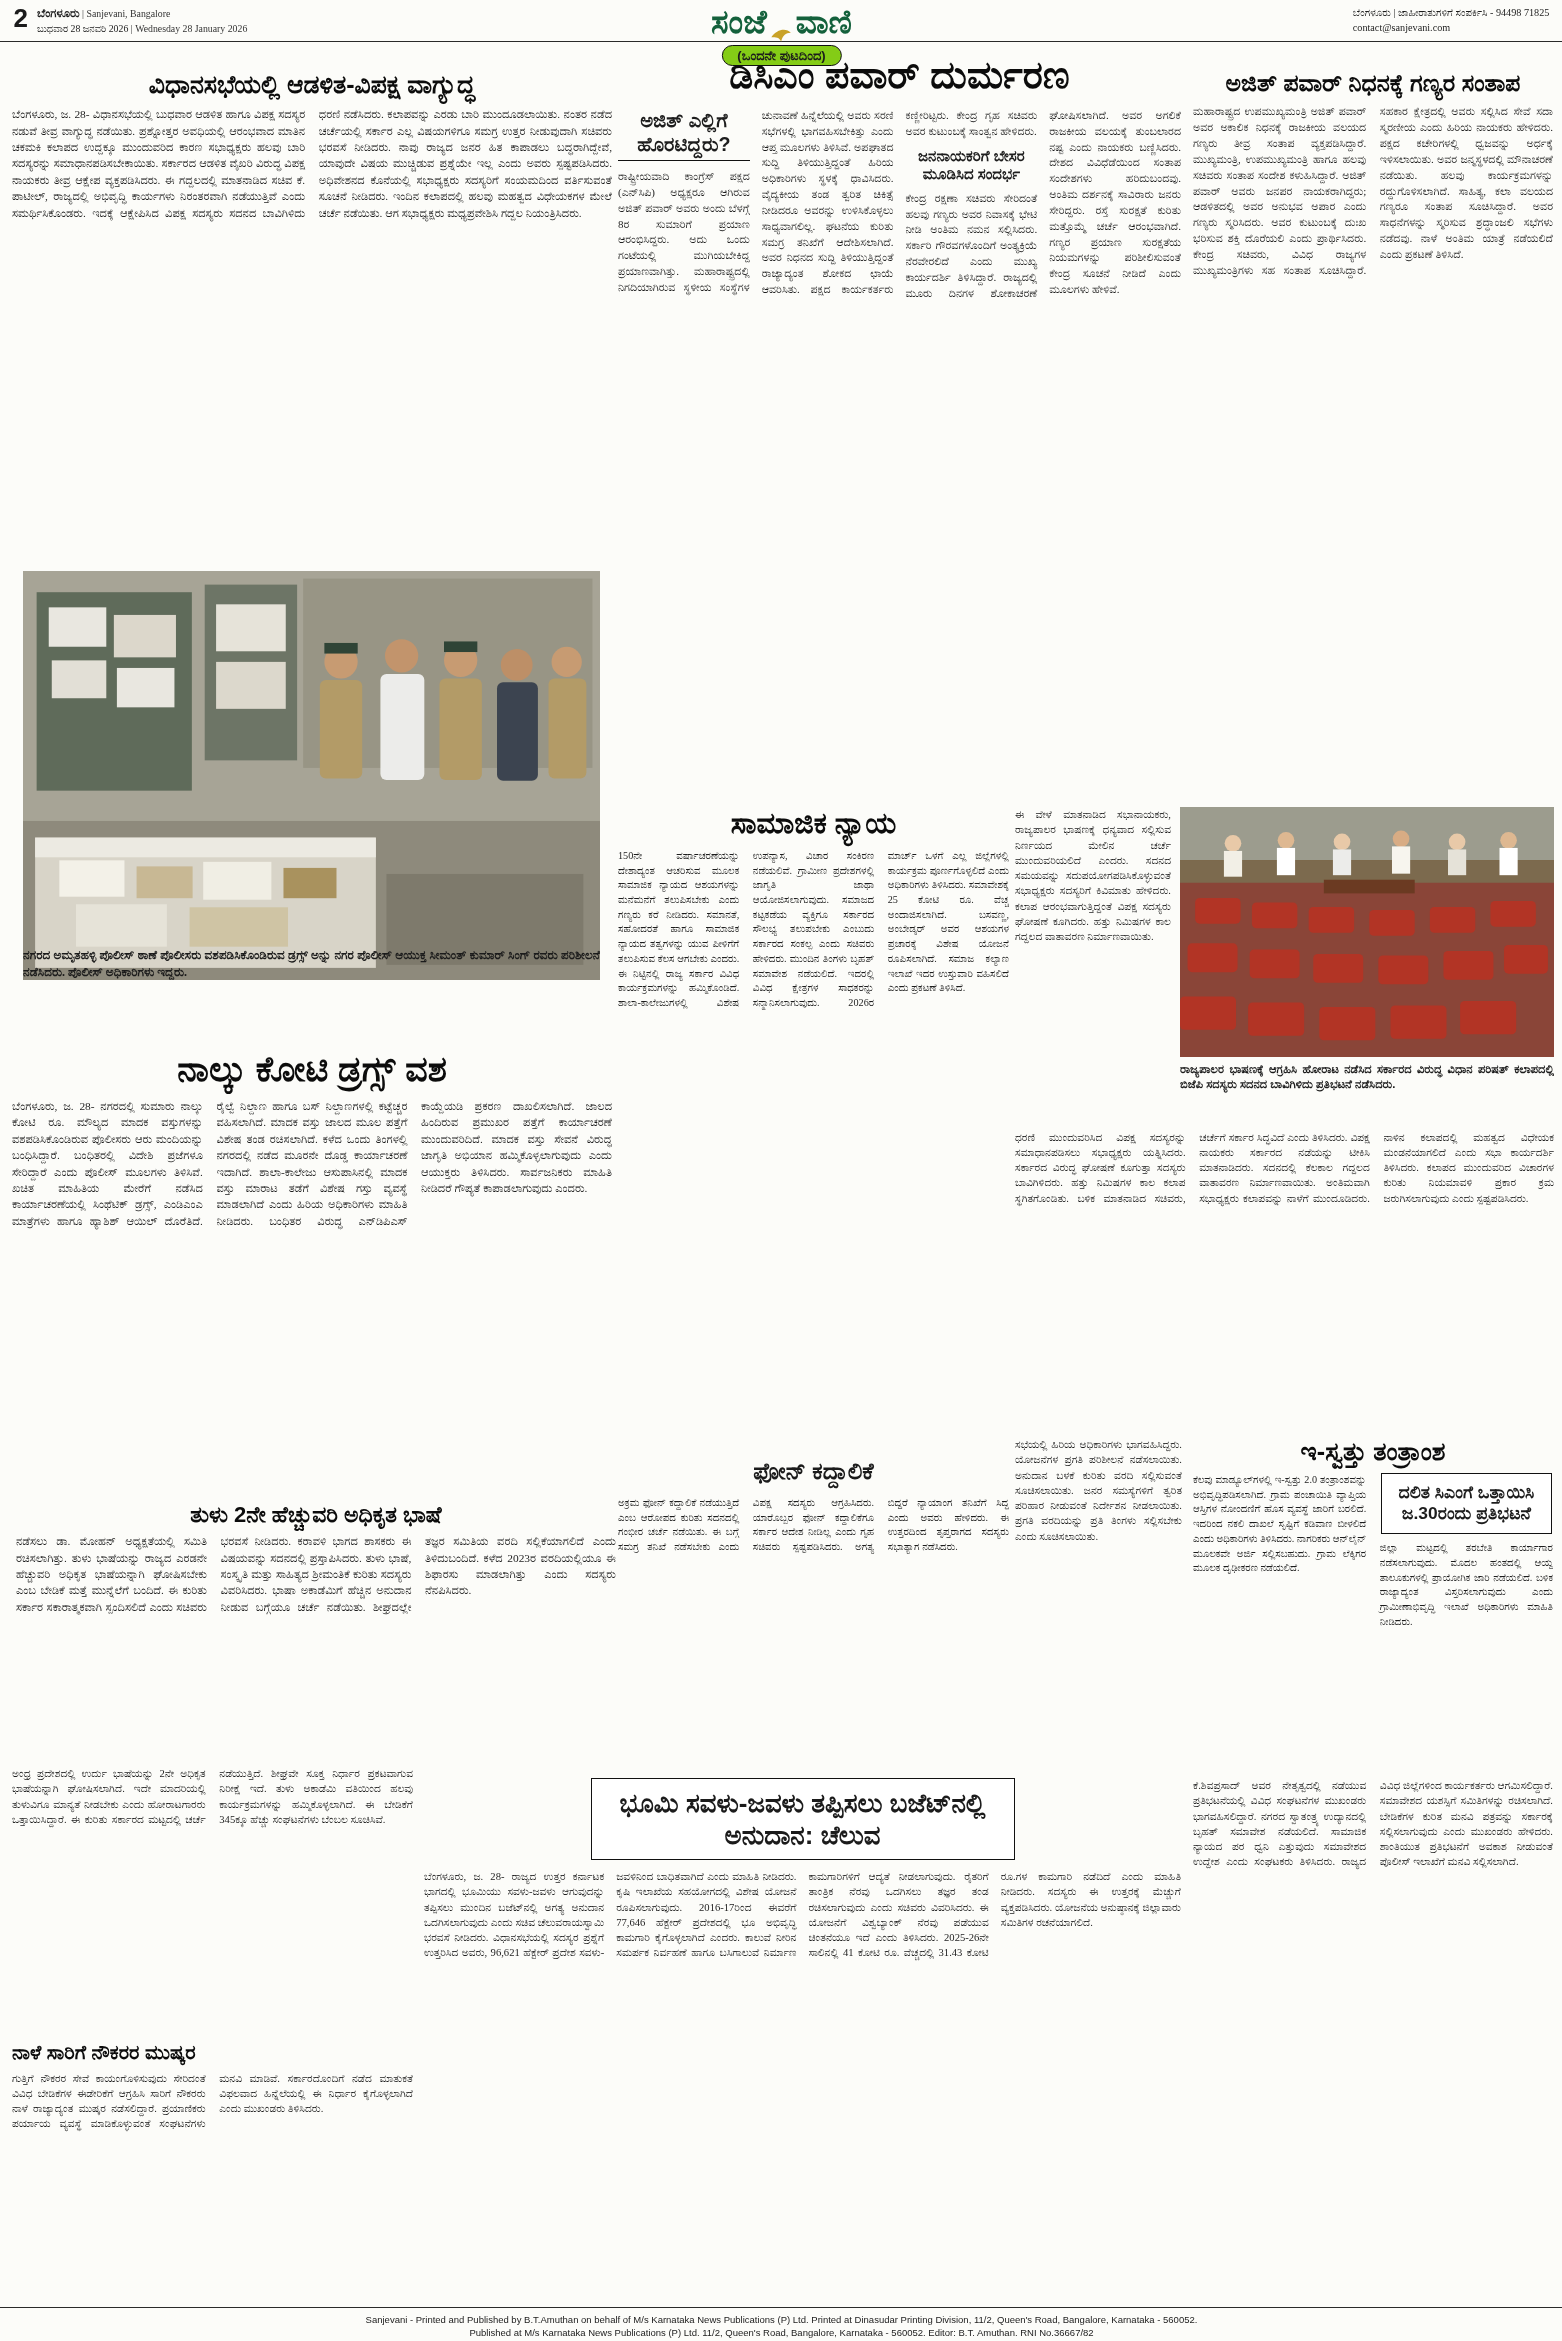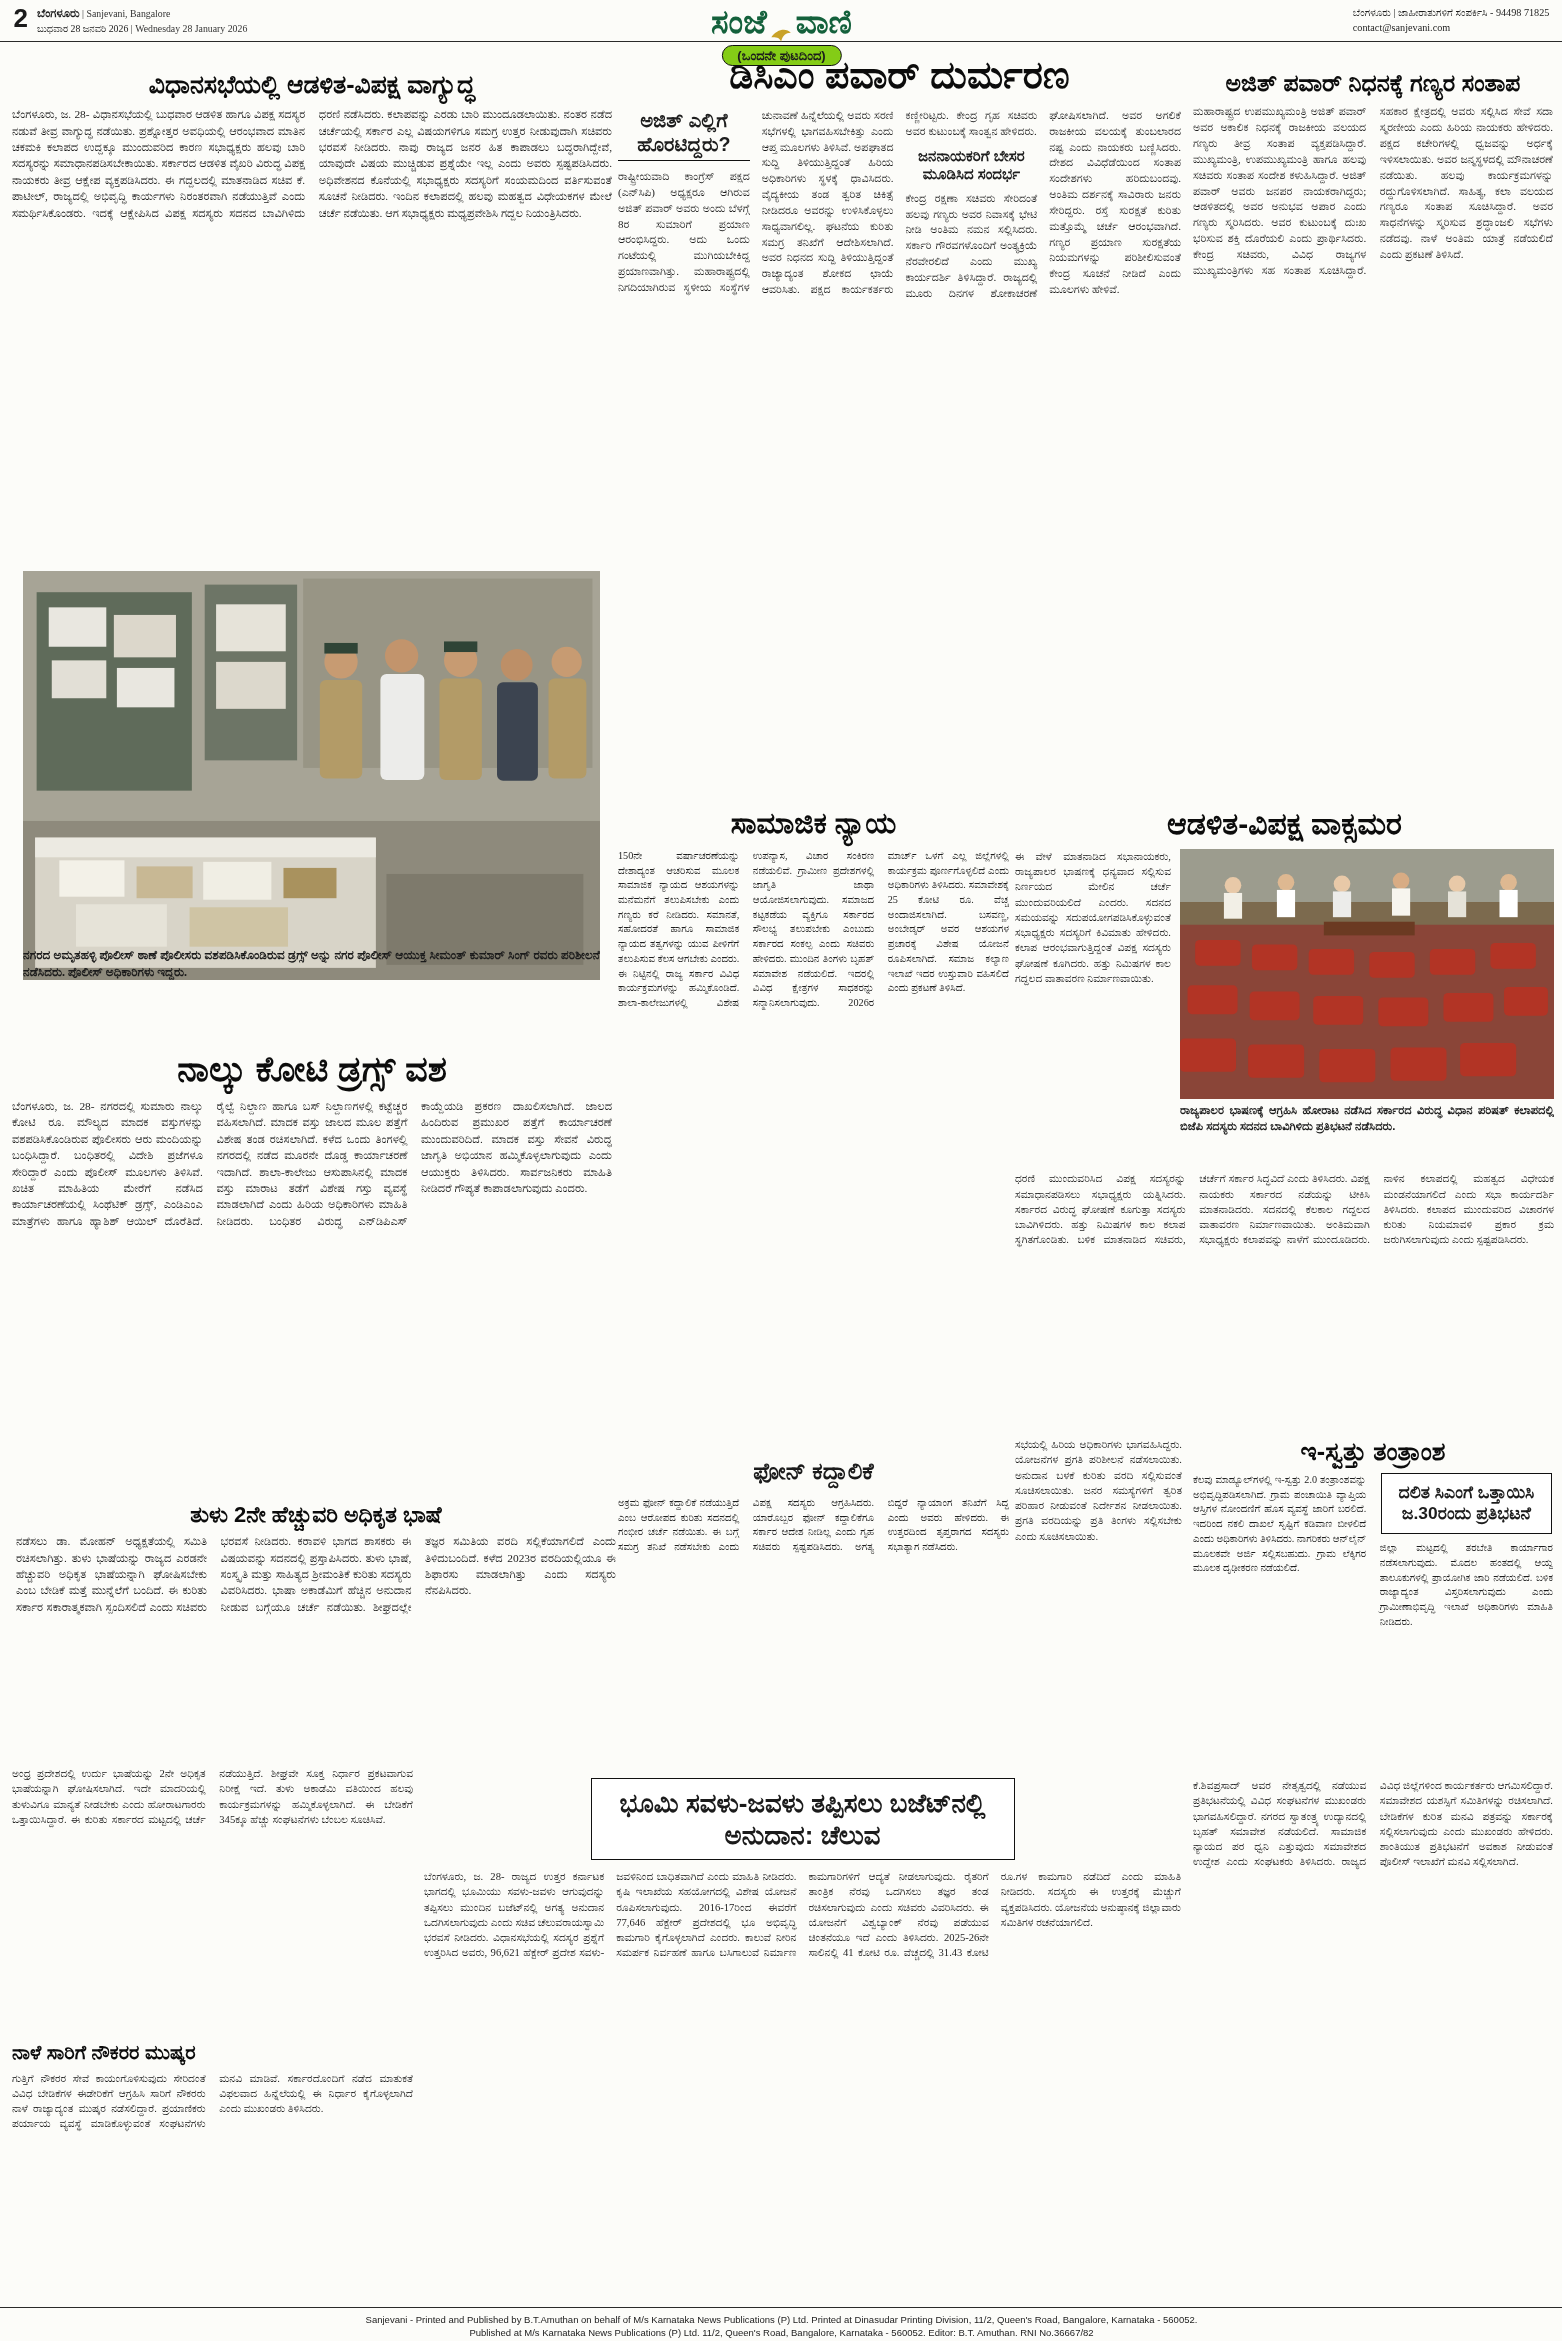--- a/index.html
+++ b/index.html
@@ -164,21 +164,20 @@
     <div class="boxed-head" style="font-size:26px; width:424px; margin:0 auto 9px auto;">ಭೂಮಿ ಸವಳು-ಜವಳು ತಪ್ಪಿಸಲು ಬಜೆಟ್‌ನಲ್ಲಿ ಅನುದಾನ: ಚೆಲುವ</div>
     <div class="bd cols4" style="height:416px; font-size:10.6px;">ಬೆಂಗಳೂರು, ಜ. 28- ರಾಜ್ಯದ ಉತ್ತರ ಕರ್ನಾಟಕ ಭಾಗದಲ್ಲಿ ಭೂಮಿಯು ಸವಳು-ಜವಳು ಆಗುವುದನ್ನು ತಪ್ಪಿಸಲು ಮುಂದಿನ ಬಜೆಟ್‌ನಲ್ಲಿ ಅಗತ್ಯ ಅನುದಾನ ಒದಗಿಸಲಾಗುವುದು ಎಂದು ಸಚಿವ ಚೆಲುವರಾಯಸ್ವಾಮಿ ಭರವಸೆ ನೀಡಿದರು. ವಿಧಾನಸಭೆಯಲ್ಲಿ ಸದಸ್ಯರ ಪ್ರಶ್ನೆಗೆ ಉತ್ತರಿಸಿದ ಅವರು, 96,621 ಹೆಕ್ಟೇರ್ ಪ್ರದೇಶ ಸವಳು-ಜವಳಿನಿಂದ ಬಾಧಿತವಾಗಿದೆ ಎಂದು ಮಾಹಿತಿ ನೀಡಿದರು. ಕೃಷಿ ಇಲಾಖೆಯ ಸಹಯೋಗದಲ್ಲಿ ವಿಶೇಷ ಯೋಜನೆ ರೂಪಿಸಲಾಗುವುದು. 2016-17ರಿಂದ ಈವರೆಗೆ 77,646 ಹೆಕ್ಟೇರ್ ಪ್ರದೇಶದಲ್ಲಿ ಭೂ ಅಭಿವೃದ್ಧಿ ಕಾಮಗಾರಿ ಕೈಗೊಳ್ಳಲಾಗಿದೆ ಎಂದರು. ಕಾಲುವೆ ನೀರಿನ ಸಮರ್ಪಕ ನಿರ್ವಹಣೆ ಹಾಗೂ ಬಸಿಗಾಲುವೆ ನಿರ್ಮಾಣ ಕಾಮಗಾರಿಗಳಿಗೆ ಆದ್ಯತೆ ನೀಡಲಾಗುವುದು. ರೈತರಿಗೆ ತಾಂತ್ರಿಕ ನೆರವು ಒದಗಿಸಲು ತಜ್ಞರ ತಂಡ ರಚಿಸಲಾಗುವುದು ಎಂದು ಸಚಿವರು ವಿವರಿಸಿದರು. ಈ ಯೋಜನೆಗೆ ವಿಶ್ವಬ್ಯಾಂಕ್ ನೆರವು ಪಡೆಯುವ ಚಿಂತನೆಯೂ ಇದೆ ಎಂದು ತಿಳಿಸಿದರು. 2025-26ನೇ ಸಾಲಿನಲ್ಲಿ 41 ಕೋಟಿ ರೂ. ವೆಚ್ಚದಲ್ಲಿ 31.43 ಕೋಟಿ ರೂ.ಗಳ ಕಾಮಗಾರಿ ನಡೆದಿದೆ ಎಂದು ಮಾಹಿತಿ ನೀಡಿದರು. ಸದಸ್ಯರು ಈ ಉತ್ತರಕ್ಕೆ ಮೆಚ್ಚುಗೆ ವ್ಯಕ್ತಪಡಿಸಿದರು. ಯೋಜನೆಯ ಅನುಷ್ಠಾನಕ್ಕೆ ಜಿಲ್ಲಾವಾರು ಸಮಿತಿಗಳ ರಚನೆಯಾಗಲಿದೆ.</div>
   </div>
 
   <div class="article" style="left:1193px; top:70px; width:360px; height:731px;">
     <div class="hl" style="font-size:23.5px; margin-bottom:7.6px;">ಅಜಿತ್ ಪವಾರ್ ನಿಧನಕ್ಕೆ ಗಣ್ಯರ ಸಂತಾಪ</div>
     <div class="bd cols2" style="height:666px; font-size:11px;">ಮಹಾರಾಷ್ಟ್ರದ ಉಪಮುಖ್ಯಮಂತ್ರಿ ಅಜಿತ್ ಪವಾರ್ ಅವರ ಅಕಾಲಿಕ ನಿಧನಕ್ಕೆ ರಾಜಕೀಯ ವಲಯದ ಗಣ್ಯರು ತೀವ್ರ ಸಂತಾಪ ವ್ಯಕ್ತಪಡಿಸಿದ್ದಾರೆ. ಮುಖ್ಯಮಂತ್ರಿ, ಉಪಮುಖ್ಯಮಂತ್ರಿ ಹಾಗೂ ಹಲವು ಸಚಿವರು ಸಂತಾಪ ಸಂದೇಶ ಕಳುಹಿಸಿದ್ದಾರೆ. ಅಜಿತ್ ಪವಾರ್ ಅವರು ಜನಪರ ನಾಯಕರಾಗಿದ್ದರು; ಆಡಳಿತದಲ್ಲಿ ಅವರ ಅನುಭವ ಅಪಾರ ಎಂದು ಗಣ್ಯರು ಸ್ಮರಿಸಿದರು. ಅವರ ಕುಟುಂಬಕ್ಕೆ ದುಃಖ ಭರಿಸುವ ಶಕ್ತಿ ದೊರೆಯಲಿ ಎಂದು ಪ್ರಾರ್ಥಿಸಿದರು. ಕೇಂದ್ರ ಸಚಿವರು, ವಿವಿಧ ರಾಜ್ಯಗಳ ಮುಖ್ಯಮಂತ್ರಿಗಳು ಸಹ ಸಂತಾಪ ಸೂಚಿಸಿದ್ದಾರೆ. ಸಹಕಾರ ಕ್ಷೇತ್ರದಲ್ಲಿ ಅವರು ಸಲ್ಲಿಸಿದ ಸೇವೆ ಸದಾ ಸ್ಮರಣೀಯ ಎಂದು ಹಿರಿಯ ನಾಯಕರು ಹೇಳಿದರು. ಪಕ್ಷದ ಕಚೇರಿಗಳಲ್ಲಿ ಧ್ವಜವನ್ನು ಅರ್ಧಕ್ಕೆ ಇಳಿಸಲಾಯಿತು. ಅವರ ಜನ್ಮಸ್ಥಳದಲ್ಲಿ ಮೌನಾಚರಣೆ ನಡೆಯಿತು. ಹಲವು ಕಾರ್ಯಕ್ರಮಗಳನ್ನು ರದ್ದುಗೊಳಿಸಲಾಗಿದೆ. ಸಾಹಿತ್ಯ, ಕಲಾ ವಲಯದ ಗಣ್ಯರೂ ಸಂತಾಪ ಸೂಚಿಸಿದ್ದಾರೆ. ಅವರ ಸಾಧನೆಗಳನ್ನು ಸ್ಮರಿಸುವ ಶ್ರದ್ಧಾಂಜಲಿ ಸಭೆಗಳು ನಡೆದವು. ನಾಳೆ ಅಂತಿಮ ಯಾತ್ರೆ ನಡೆಯಲಿದೆ ಎಂದು ಪ್ರಕಟಣೆ ತಿಳಿಸಿದೆ.</div>
   </div>
 
   <div class="article" style="left:1015px; top:807px; width:539px; height:624px;">
-    <div class="hl" style="font-size:30px; margin-bottom:7.6px;">ಆಡಳಿತ-ವಿಪಕ್ಷ ವಾಕ್ಸಮರ</div>
     <div style="display:flex; gap:9px;">
       <div class="bd" style="width:156px; height:315px; font-size:10.6px;">ಈ ವೇಳೆ ಮಾತನಾಡಿದ ಸಭಾನಾಯಕರು, ರಾಜ್ಯಪಾಲರ ಭಾಷಣಕ್ಕೆ ಧನ್ಯವಾದ ಸಲ್ಲಿಸುವ ನಿರ್ಣಯದ ಮೇಲಿನ ಚರ್ಚೆ ಮುಂದುವರಿಯಲಿದೆ ಎಂದರು. ಸದನದ ಸಮಯವನ್ನು ಸದುಪಯೋಗಪಡಿಸಿಕೊಳ್ಳುವಂತೆ ಸಭಾಧ್ಯಕ್ಷರು ಸದಸ್ಯರಿಗೆ ಕಿವಿಮಾತು ಹೇಳಿದರು. ಕಲಾಪ ಆರಂಭವಾಗುತ್ತಿದ್ದಂತೆ ವಿಪಕ್ಷ ಸದಸ್ಯರು ಘೋಷಣೆ ಕೂಗಿದರು. ಹತ್ತು ನಿಮಿಷಗಳ ಕಾಲ ಗದ್ದಲದ ವಾತಾವರಣ ನಿರ್ಮಾಣವಾಯಿತು.</div>
       <div style="width:374px;">
         <div class="photo-frame" style="position:relative; width:374px; height:250px;">
           <svg viewBox="0 0 494 330" preserveAspectRatio="none">
             <rect width="494" height="330" fill="#8a4538"></rect>
             <rect width="494" height="70" fill="#9c9c8e"></rect>
             <rect x="0" y="70" width="494" height="30" fill="#7c6a4e"></rect>
             <g fill="#b23425">
               <rect x="20" y="120" width="60" height="34" rx="6"></rect>

